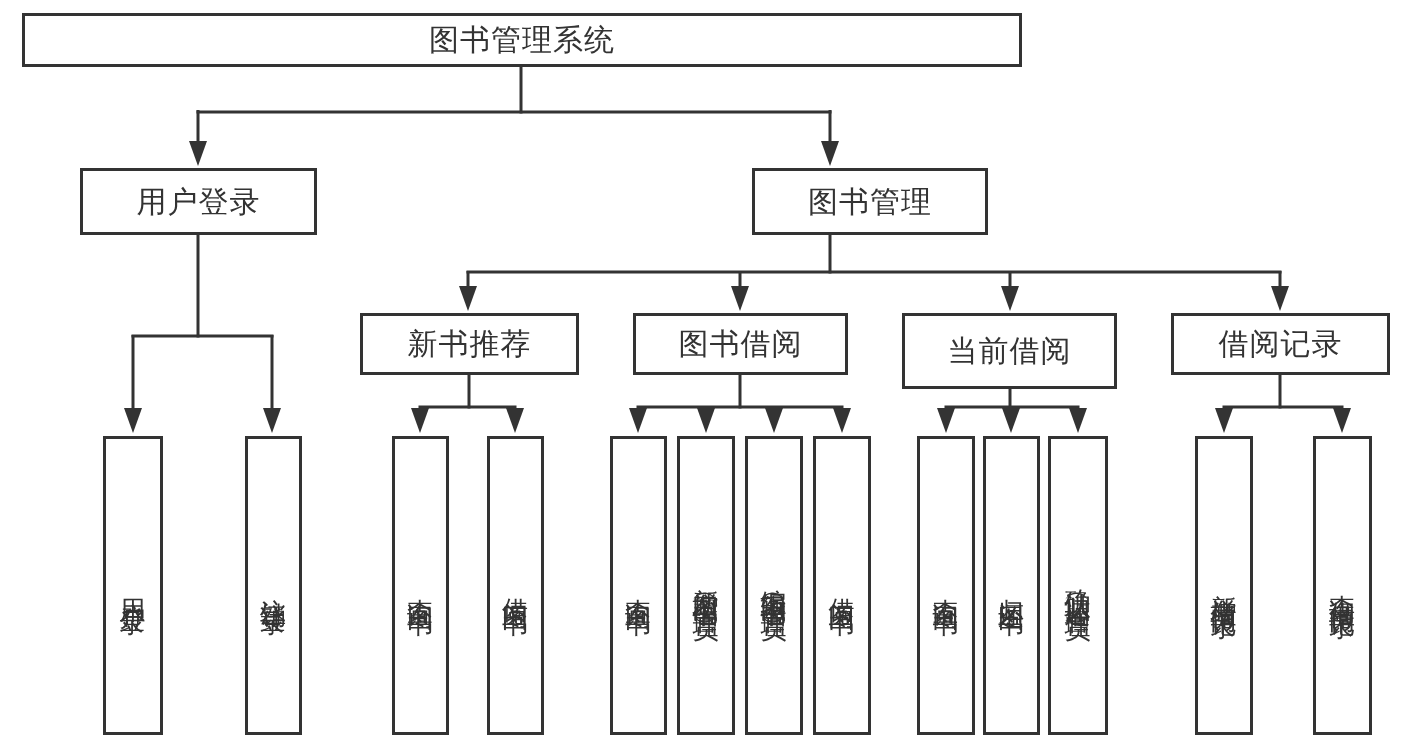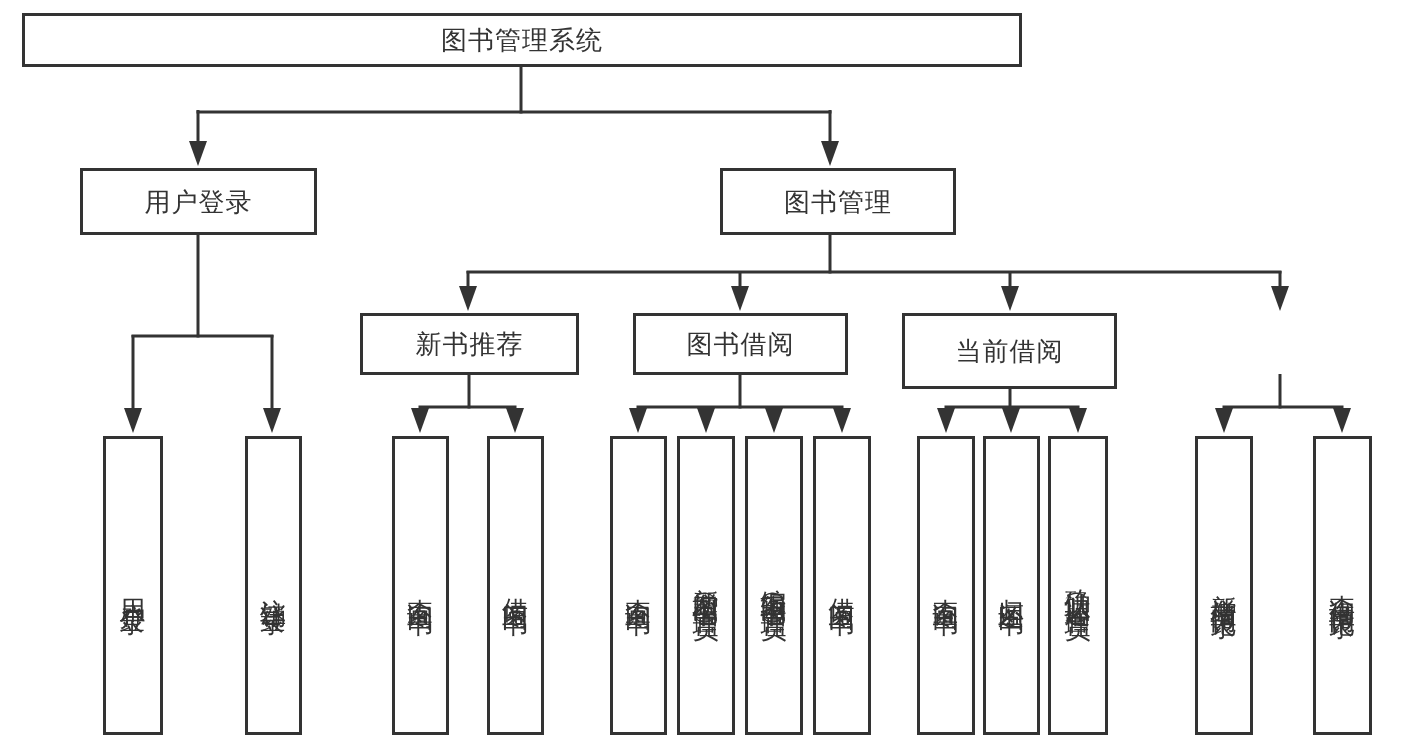--- a/index.html
+++ b/index.html
@@ -4,21 +4,21 @@
 <style>
   html,body{margin:0;padding:0;background:#ffffff;}
   .stage{
     position:relative;width:1405px;height:747px;background:#ffffff;overflow:hidden;
     font-family:"Liberation Sans","DejaVu Sans",sans-serif;color:#333333;
   }
   .wires{position:absolute;left:0;top:0;}
   .box{
     position:absolute;box-sizing:border-box;border:3px solid #333333;background:#ffffff;
     display:flex;align-items:center;justify-content:center;
-    font-size:26px;letter-spacing:1px;white-space:nowrap;line-height:1;
+    font-size:30px;letter-spacing:1px;white-space:nowrap;line-height:1;
   }
   .leaf{
     writing-mode:vertical-rl;
     font-size:26px;letter-spacing:4px;
   }
   .watermark{
     position:absolute;right:8px;bottom:2px;
     font-size:21px;letter-spacing:1px;
     color:#a8a8a8;
     text-shadow:1px 1px 0 rgba(255,255,255,0.9);
@@ -88,25 +88,26 @@
       <polygon points="1069,408 1087,408 1078,433"></polygon>
 
       <polygon points="1215,408 1233,408 1224,433"></polygon>
       <polygon points="1333,408 1351,408 1342,433"></polygon>
     </g>
   </svg>
 
   <div class="box" style="left:22px;top:13px;width:1000px;height:54px">图书管理系统</div>
 
   <div class="box" style="left:80px;top:168px;width:237px;height:67px">用户登录</div>
-  <div class="box" style="left:720px;top:168px;width:236px;height:67px">图书管理</div>
+  <div class="box" style="left:752px;top:168px;width:236px;height:67px">图书管理</div>
 
   <div class="box" style="left:633px;top:313px;width:215px;height:62px">图书借阅</div>
   <div class="box" style="left:360px;top:313px;width:219px;height:62px">新书推荐</div>
   <div class="box" style="left:902px;top:313px;width:215px;height:76px">当前借阅</div>
+  <div class="box" style="left:1171px;top:313px;width:219px;height:62px">借阅记录</div>
 
   <div class="box leaf" style="left:103px;top:436px;width:60px;height:299px">用户登录</div>
   <div class="box leaf" style="left:245px;top:436px;width:57px;height:299px">注销登录</div>
 
   <div class="box leaf" style="left:392px;top:436px;width:57px;height:299px">查询图书</div>
   <div class="box leaf" style="left:487px;top:436px;width:57px;height:299px">借阅图书</div>
 
   <div class="box leaf" style="left:610px;top:436px;width:57px;height:299px">查询图书</div>
   <div class="box leaf" style="left:677px;top:436px;width:58px;height:299px">新增图书（管理员）</div>
   <div class="box leaf" style="left:745px;top:436px;width:58px;height:299px">编辑图书（管理员）</div>

